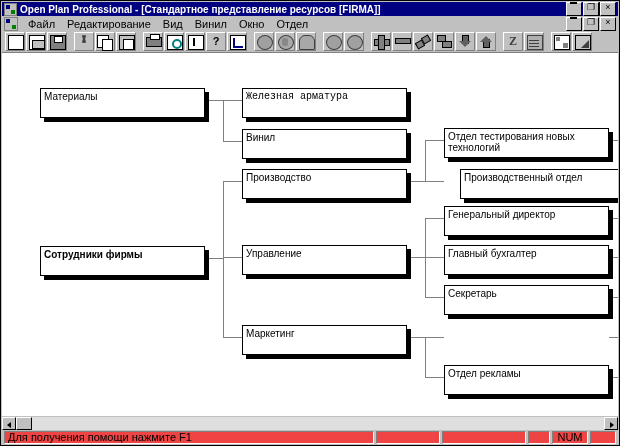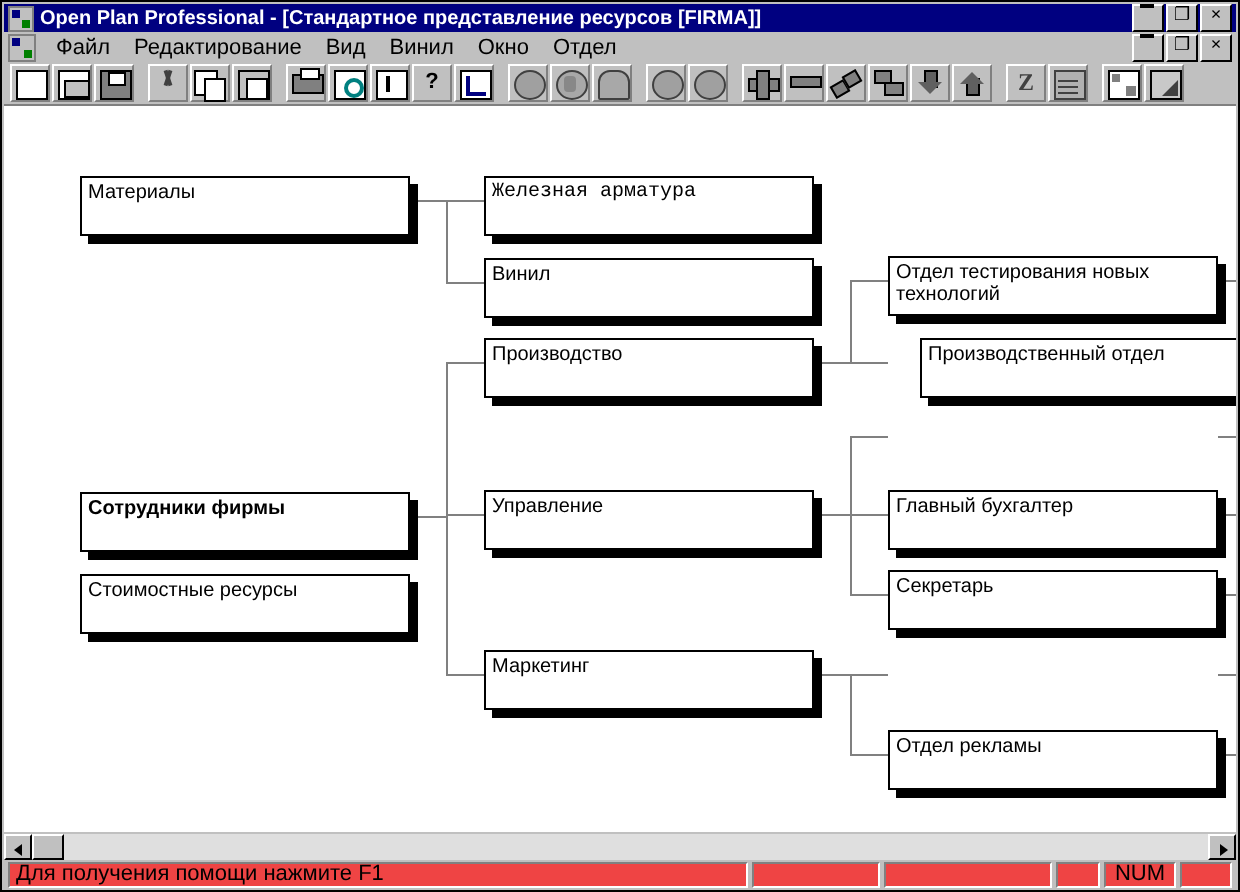--- a/index.html
+++ b/index.html
@@ -317,28 +317,28 @@
       <div class="link h" style="left: 423px; top: 324px; width: 19px;"></div>
       <div class="link h" style="left: 607px; top: 87px; width: 14px;"></div>
       <div class="link h" style="left: 607px; top: 128px; width: 14px;"></div>
       <div class="link h" style="left: 607px; top: 165px; width: 14px;"></div>
       <div class="link h" style="left: 607px; top: 204px; width: 14px;"></div>
       <div class="link h" style="left: 607px; top: 244px; width: 14px;"></div>
       <div class="link h" style="left: 607px; top: 284px; width: 14px;"></div>
       <div class="link h" style="left: 607px; top: 324px; width: 14px;"></div>
       <div class="node" style="left: 38px; top: 35px; width: 165px; height: 30px;"><span>Материалы</span></div>
       <div class="node" style="left: 38px; top: 193px; width: 165px; height: 30px; font-weight: bold;"><span>Сотрудники фирмы</span></div>
-      <div class="node" style="left: 38px; top: 234px; width: 165px; height: 30px;"><span>Стоимостные ресурсы</span></div>
       <div class="node" style="left: 240px; top: 35px; width: 165px; height: 30px; font-family: Liberation Mono, monospace;"><span>Железная арматура</span></div>
       <div class="node" style="left: 240px; top: 76px; width: 165px; height: 30px;"><span>Винил</span></div>
       <div class="node" style="left: 240px; top: 116px; width: 165px; height: 30px;"><span>Производство</span></div>
       <div class="node" style="left: 240px; top: 192px; width: 165px; height: 30px;"><span>Управление</span></div>
       <div class="node" style="left: 240px; top: 272px; width: 165px; height: 30px;"><span>Маркетинг</span></div>
       <div class="node" style="left: 442px; top: 75px; width: 165px; height: 30px;"><span>Отдел тестирования новых технологий</span></div>
       <div class="node" style="left: 458px; top: 116px; width: 165px; height: 30px;"><span>Производственный отдел</span></div>
+      <div class="node" style="left: 442px; top: 153px; width: 165px; height: 30px;"><span>Генеральный директор</span></div>
       <div class="node" style="left: 442px; top: 192px; width: 165px; height: 30px;"><span>Главный бухгалтер</span></div>
       <div class="node" style="left: 442px; top: 232px; width: 165px; height: 30px;"><span>Секретарь</span></div>
       <div class="node" style="left: 442px; top: 312px; width: 165px; height: 30px;"><span>Отдел рекламы</span></div>
     </div>
 
   <div class="hscroll">
     <div class="sbtn left">
         <span class="ar"></span>
       </div>
     <div class="strough">

